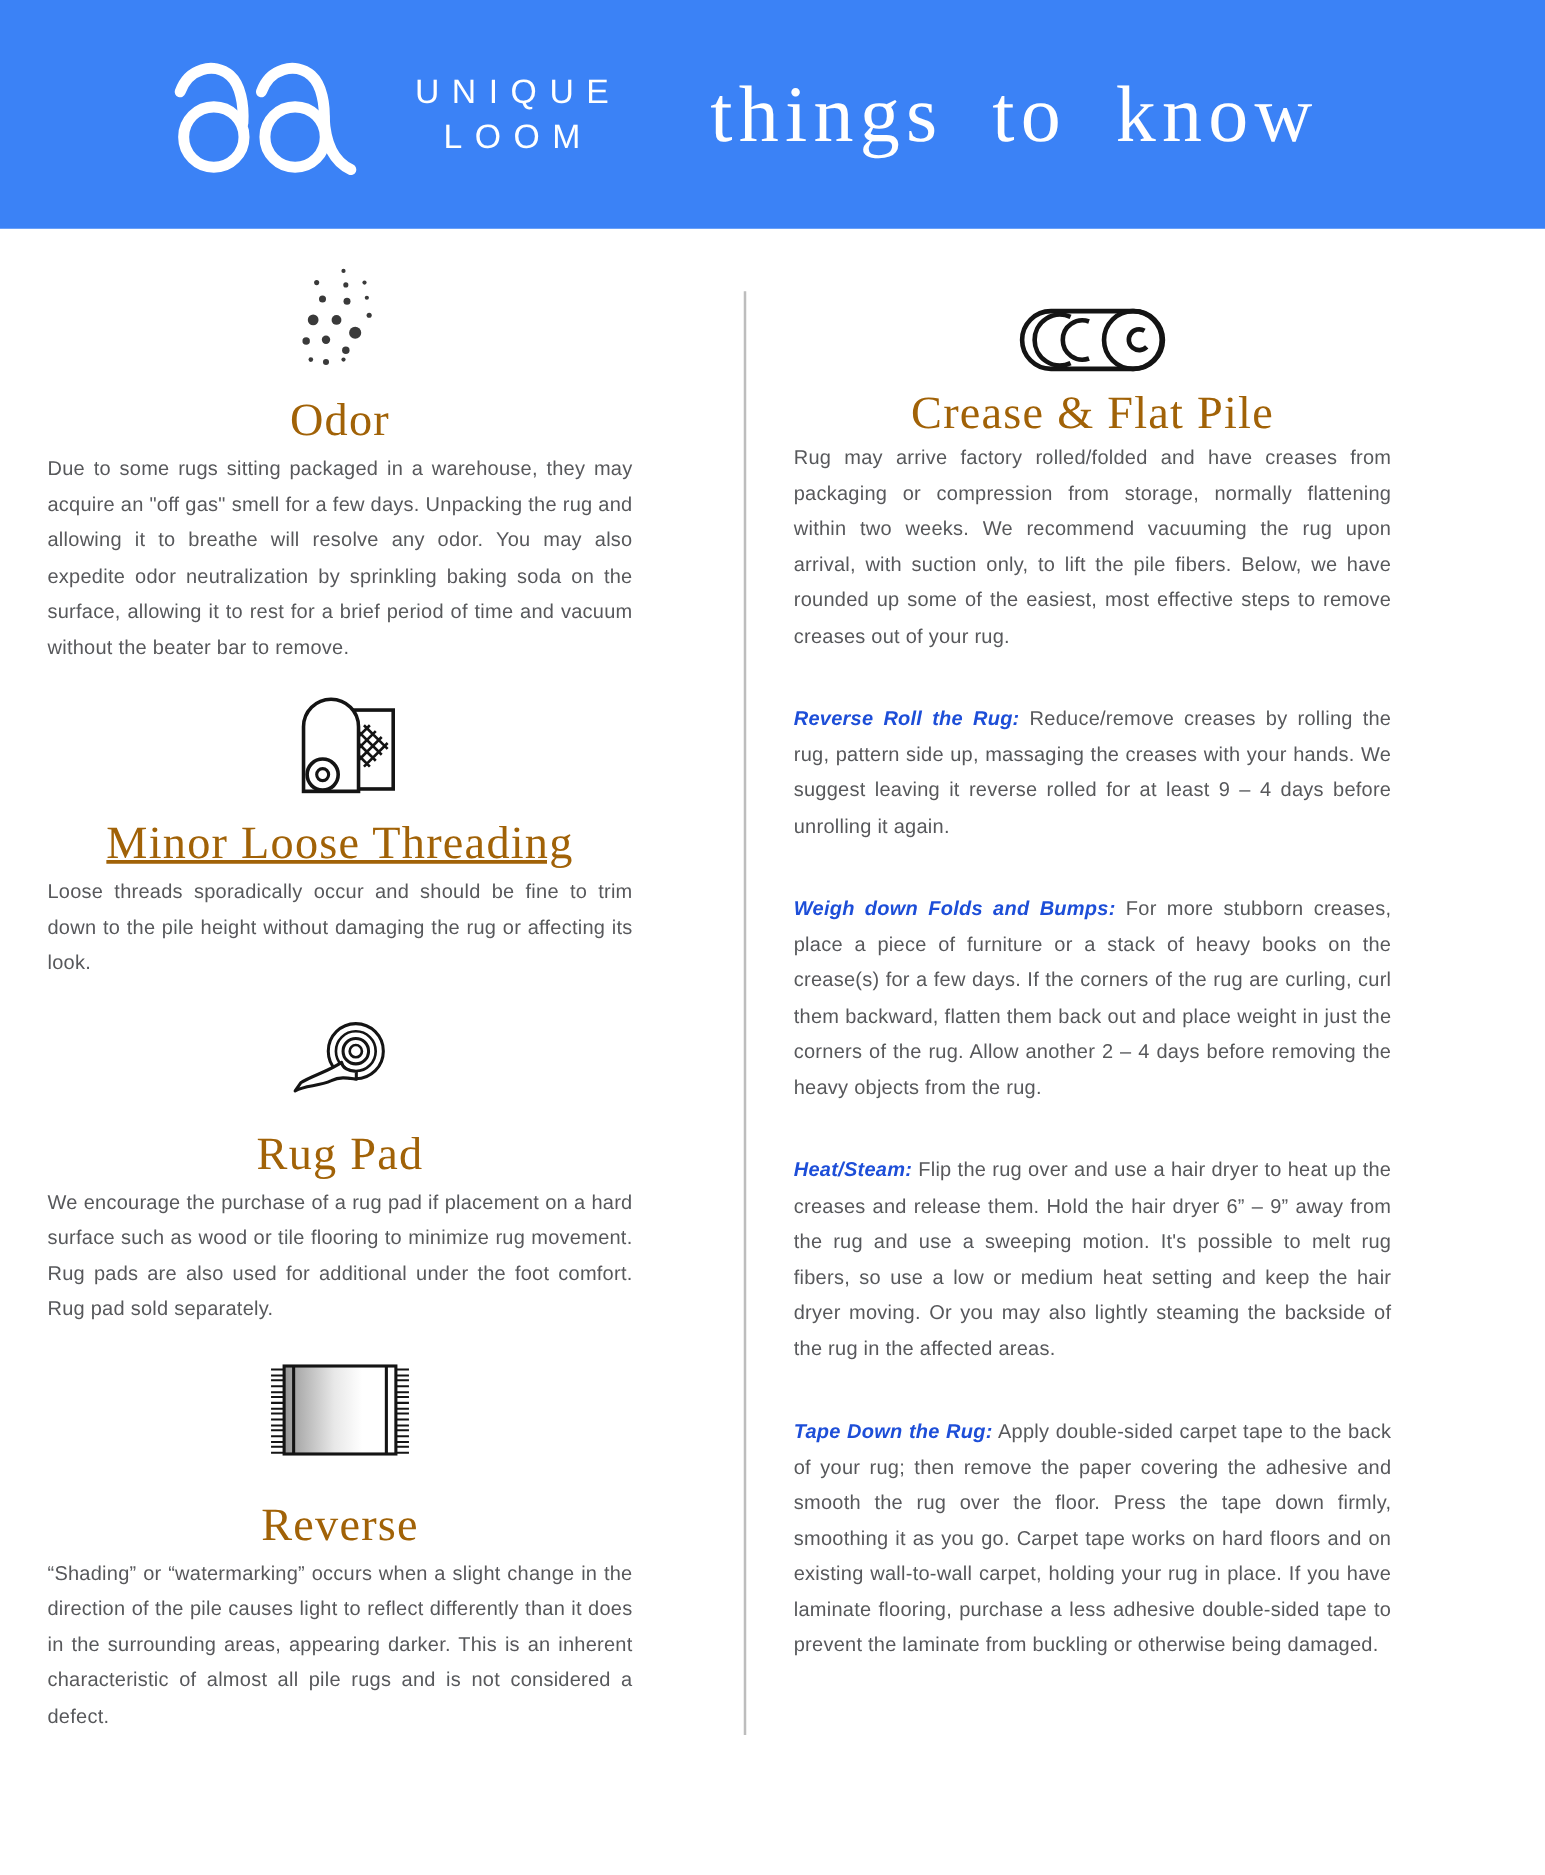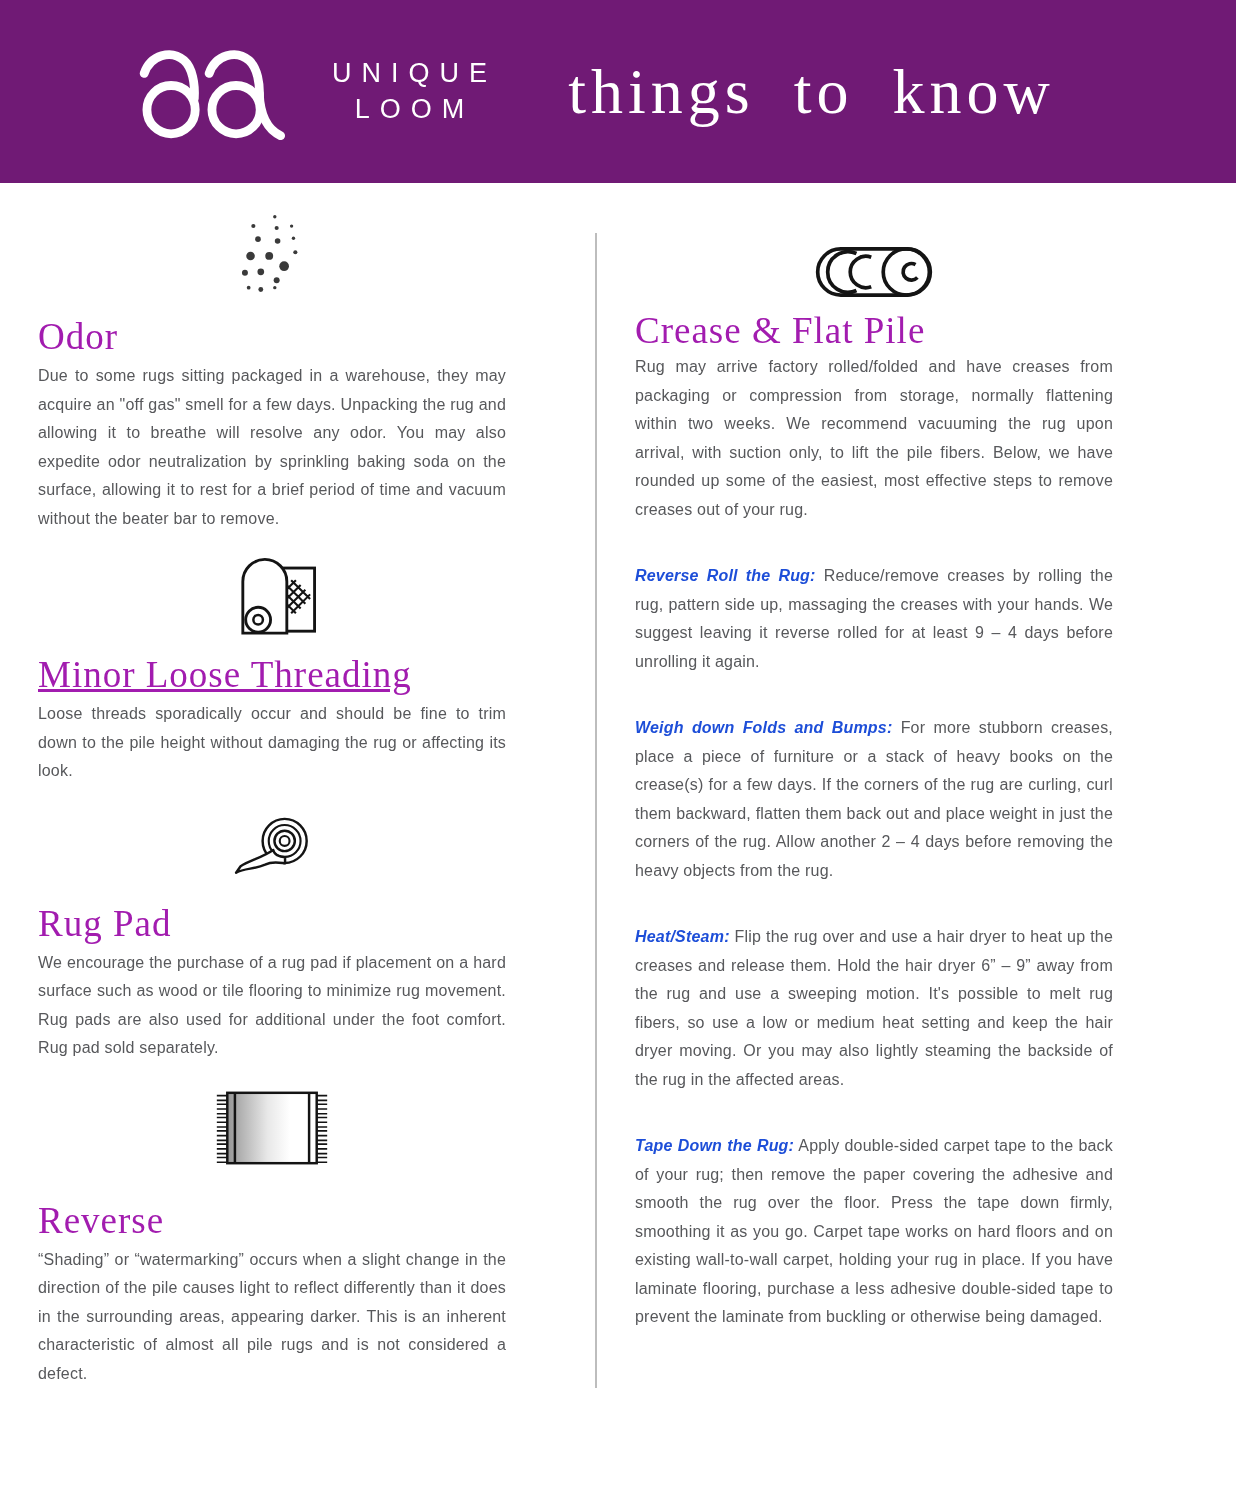--- a/index.html
+++ b/index.html
@@ -4,21 +4,21 @@
 <style>
   * { margin:0; padding:0; box-sizing:border-box; }
   html,body { background:#ffffff; }
   .page {
     position:relative; width:1236px; height:1500px; margin:0 auto;
     background:#ffffff; overflow:hidden;
     font-family:"Liberation Sans", sans-serif;
   }
   
   .band {
-    height:183px; background:#701a75; color:#ffffff;
+    height:183px; background:#3b82f6; color:#ffffff;
     display:flex; align-items:center; padding:0 40px 0 112px;
   }
   .brand { display:flex; align-items:center; }
   .brand svg { display:block; }
   .brand-text {
     margin-left:22px; text-align:center; color:#ffffff;
     font-size:27px; letter-spacing:10px; line-height:1.3; font-weight:400;
   }
   .band h1 {
     flex:1; text-align:center; padding-right:70px;
@@ -30,21 +30,21 @@
   .divider {
     width:2px; background:#bdbdbd; margin-top:50px; flex:0 0 auto;
   }
   .col { flex:0 0 auto; }
   .col-left  { width:468px; margin-left:38px;  margin-right:89px; }
   .col-right { width:478px; margin-left:38px; }
   .icon-wrap { text-align:center; }
   .icon-wrap svg { display:block; margin:0 auto; }
   h2.section-title {
     font-family:"Liberation Serif", serif; font-weight:400;
-    color:#a21caf; font-size:37px; line-height:40px;
+    color:#a16207; text-align:center; font-size:37px; line-height:40px;
     letter-spacing:1px;
   }
   p.body-text {
     color:#57585b; font-size:16px; line-height:28.5px;
     text-align:justify; letter-spacing:0.2px;
   }
   p.body-text .lead { font-weight:bold; color:#1d4ed8;font-style:italic; }
   
   .mt-icon1 { margin-top:30px; }  .mt-h-odor { margin-top:20px; } .mt-p { margin-top:5px; }
   .mt-icon2 { margin-top:14px; }  .mt-h-thread { margin-top:20px;text-decoration:underline; }

